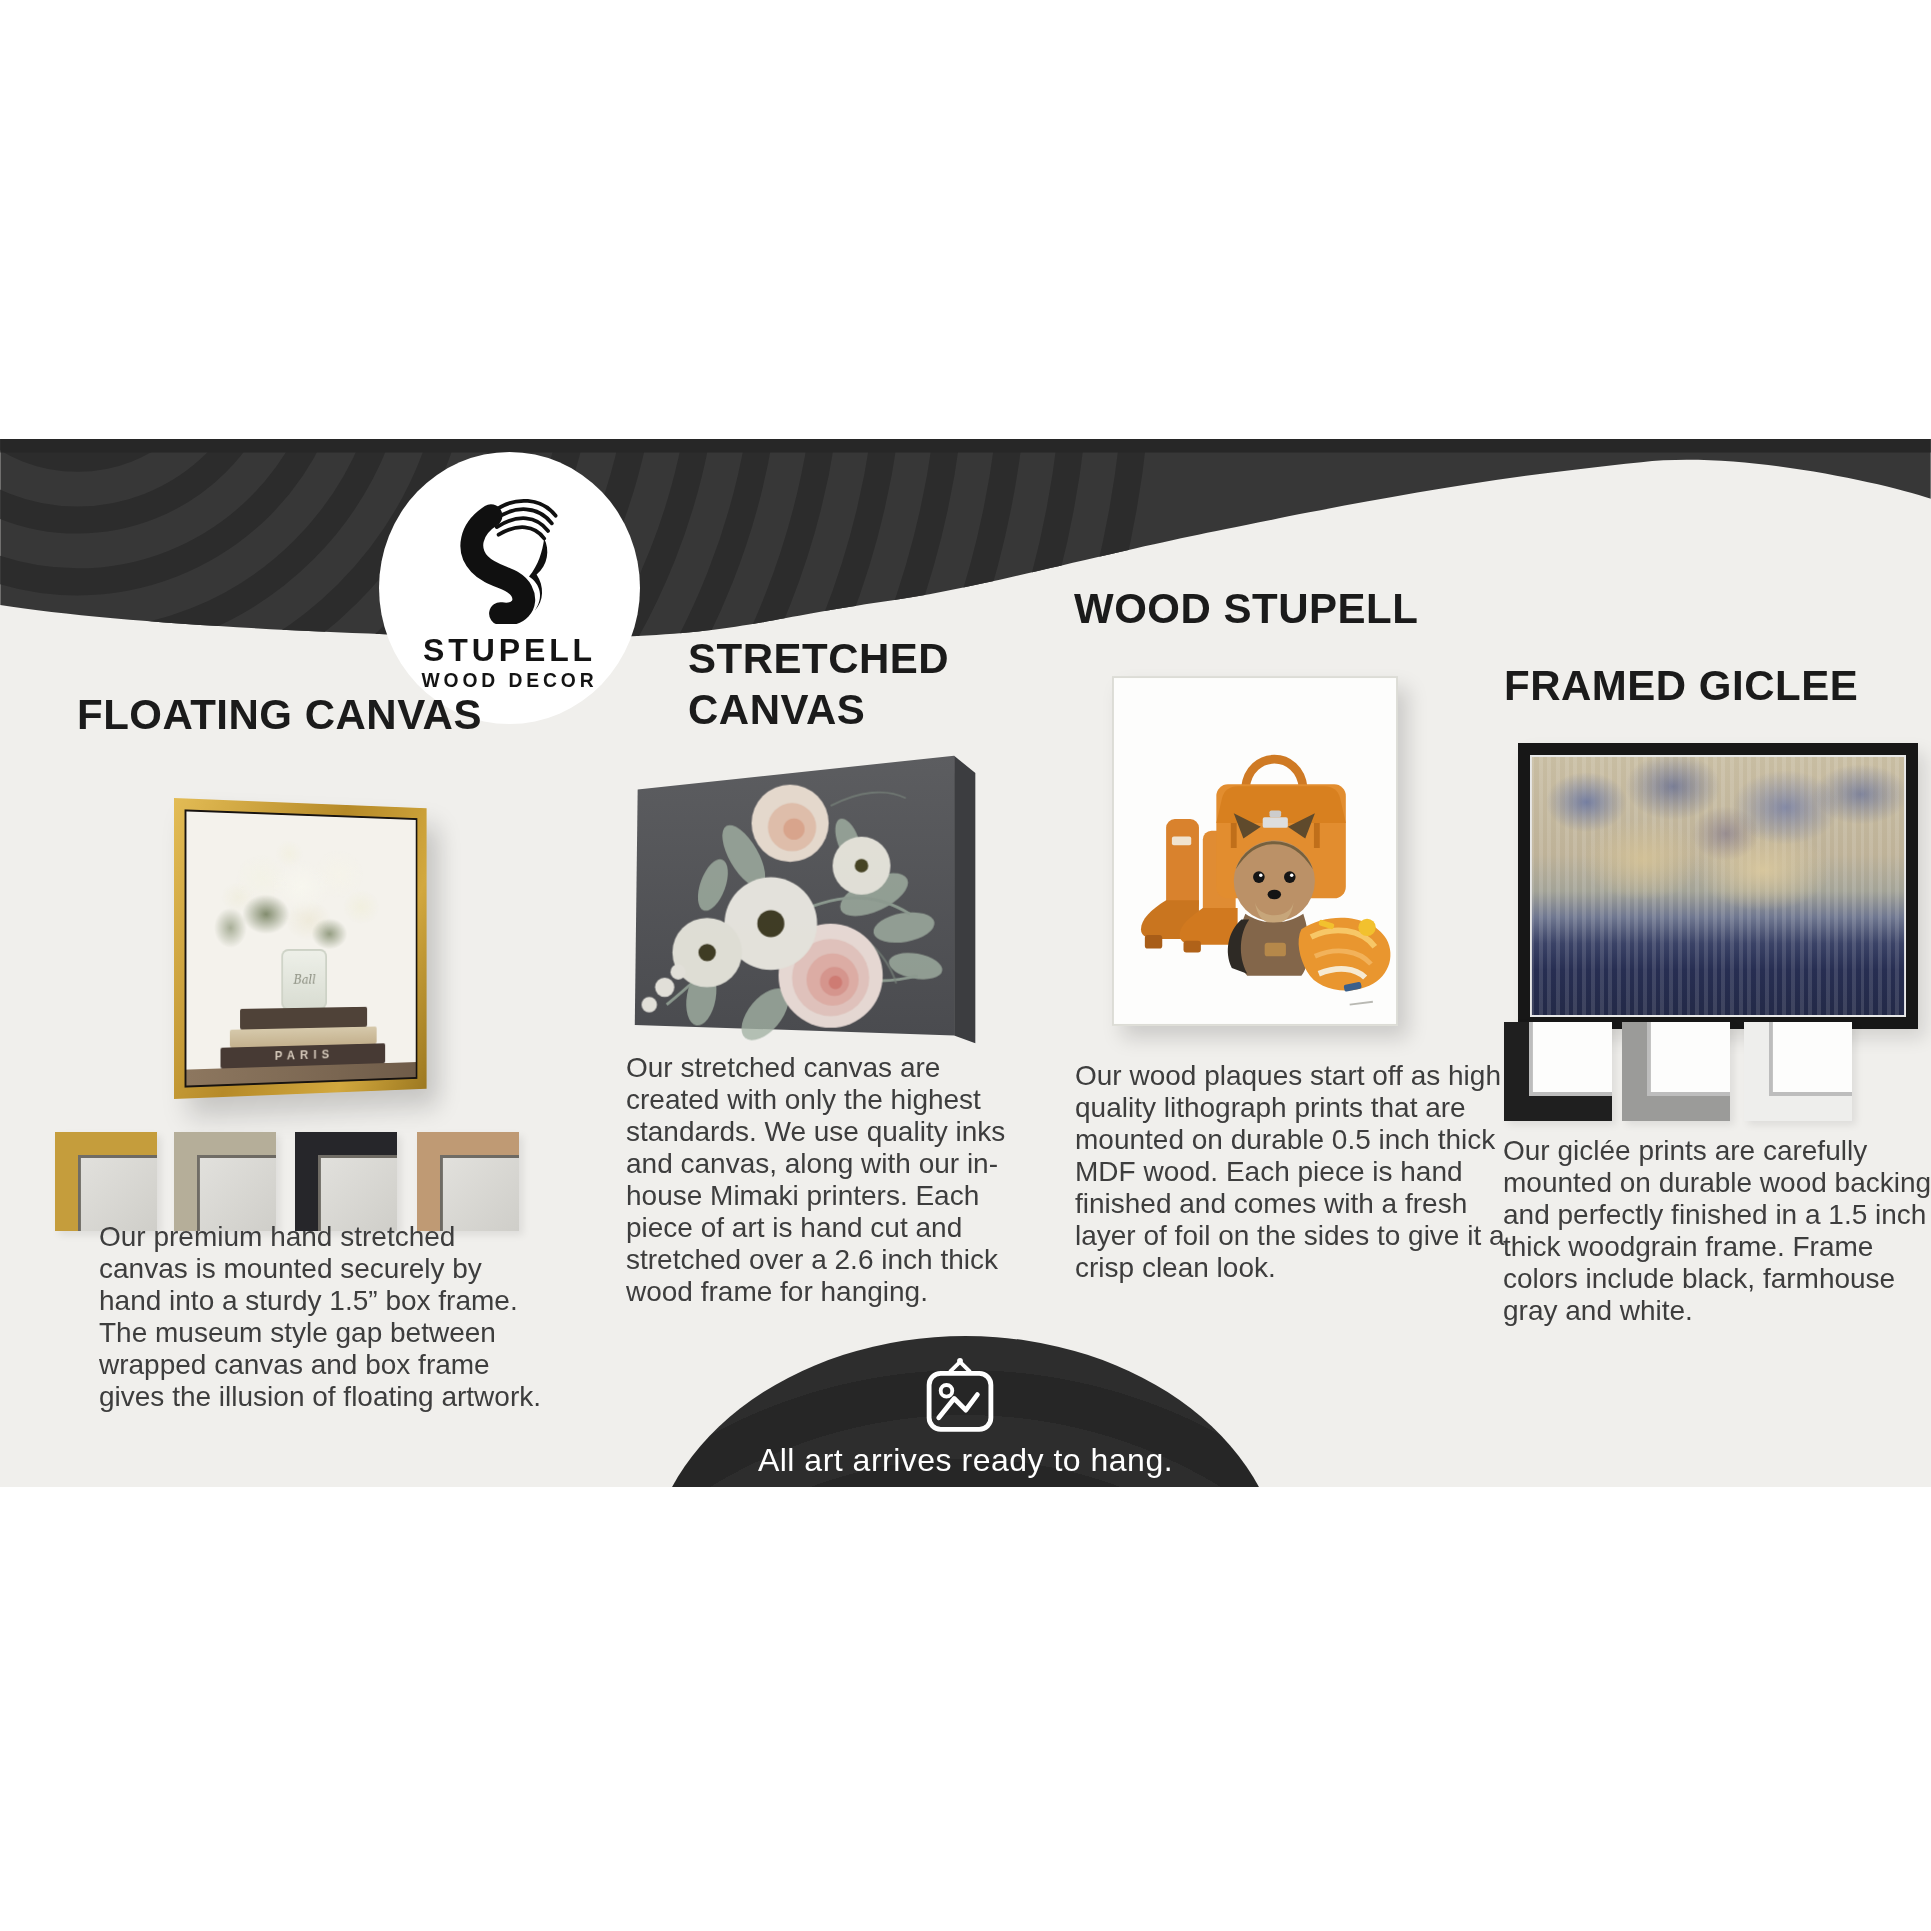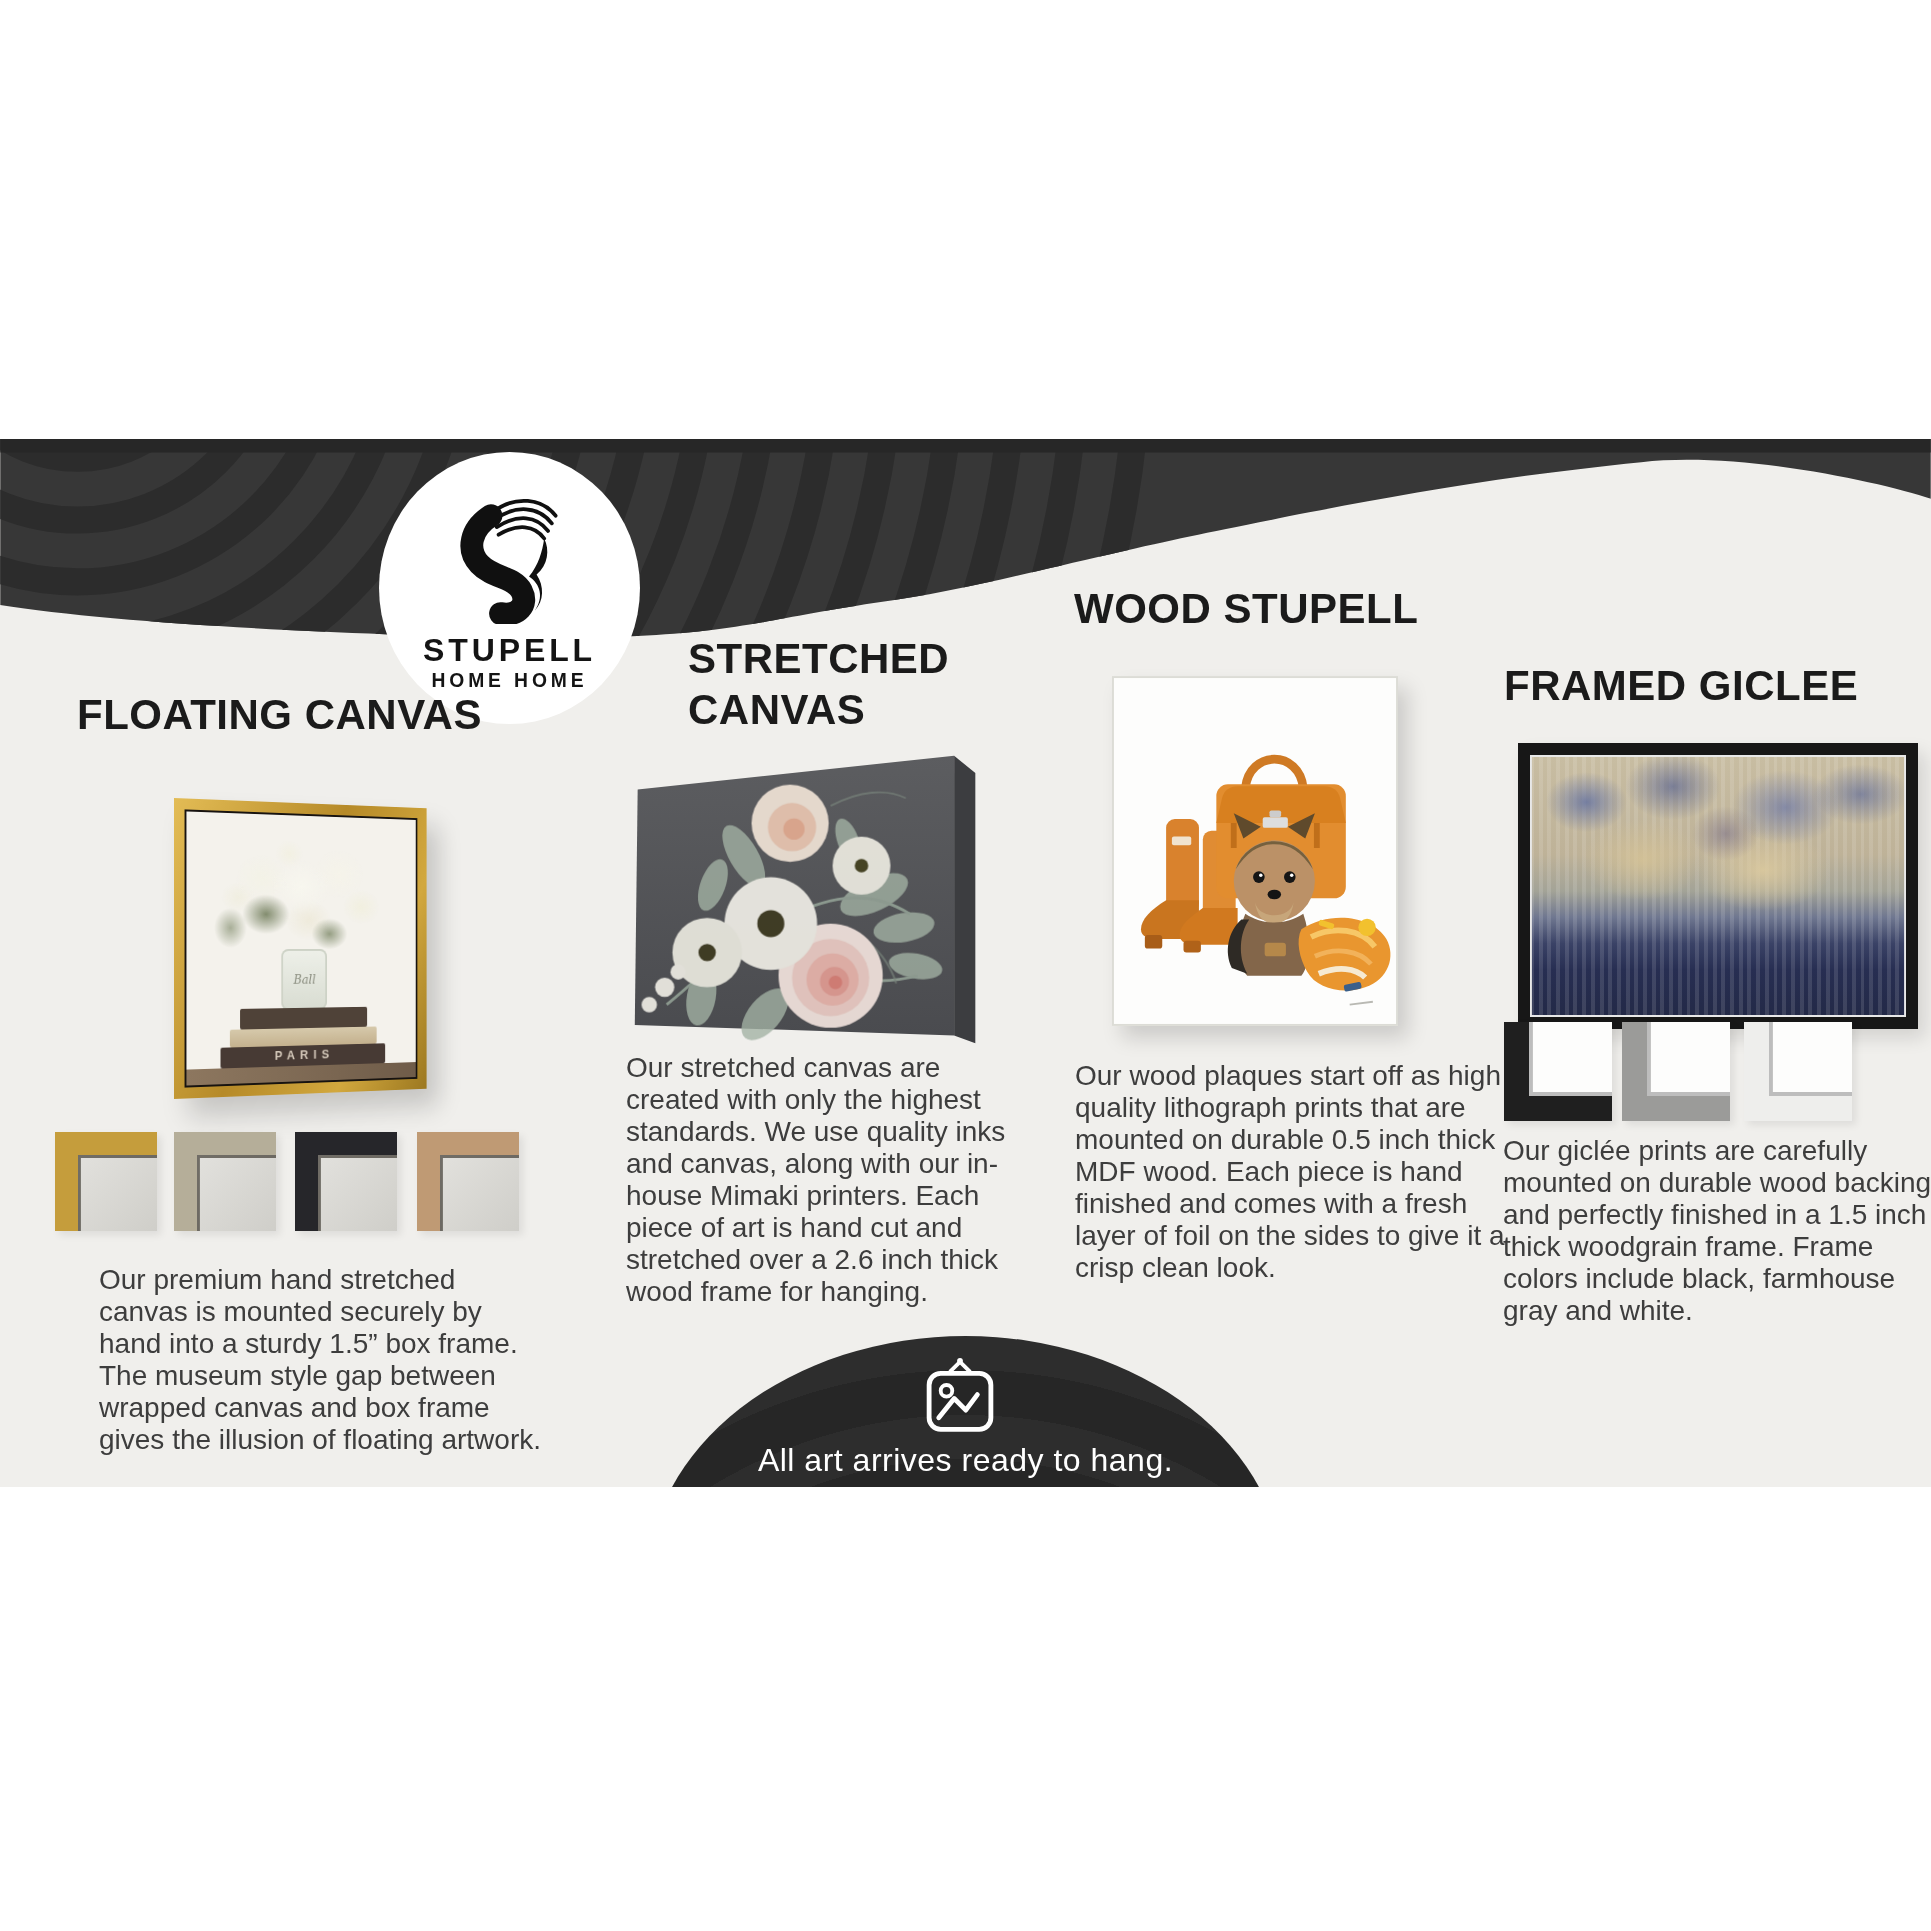--- a/index.html
+++ b/index.html
@@ -165,21 +165,21 @@
         <path d="M42,22 C66,4 94,8 108,26" stroke-width="4"></path>
         <path d="M44,30 C66,14 90,16 104,34" stroke-width="4"></path>
         <path d="M46,38 C68,24 88,26 100,42" stroke-width="4"></path>
         <path d="M48,46 C68,34 86,36 96,50" stroke-width="4"></path>
         <path d="M40,26 C18,40 14,62 28,77 C42,92 64,90 72,105 C80,120 68,132 50,129" stroke-width="24"></path>
       </g>
       <path d="M96,50 C102,62 100,78 88,88 C96,100 96,116 86,126 C96,112 92,98 80,90 C90,78 94,64 96,50 Z" fill="#101010"></path>
     </svg>
   </div>
   <div class="brand-name">STUPELL</div>
-  <div class="brand-sub">HOME HOME</div>
+  <div class="brand-sub">WOOD DECOR</div>
 </div>
 
 <div class="abs h-title" style="left:77px;top:689px;">
   <div>FLOATING CANVAS</div>
 </div>
 
 <div class="abs art1" title="gold floating frame canvas with hydrangea bouquet on PARIS books">
   <div class="art1-gap">
     <div class="art1-canvas">
       <div class="art1-bouquet"></div>
@@ -194,21 +194,21 @@
       <div class="art1-table"></div>
     </div>
   </div>
 </div>
 
 <div class="abs sw1" style="left: 55px; --fc: #c59d3c;"></div>
 <div class="abs sw1" style="left: 174px; --fc: #b5ae99;"></div>
 <div class="abs sw1" style="left: 295px; --fc: #26262a;"></div>
 <div class="abs sw1" style="left: 417px; --fc: #bf9a74;"></div>
 
-<p class="abs copy" style="left:99px;top:1264px;width:446px;margin:0;">Our premium hand stretched canvas is mounted securely by hand into a sturdy 1.5” box frame. The museum style gap between wrapped canvas and box frame gives the illusion of floating artwork.</p>
+<p class="abs copy" style="left:99px;top:1221px;width:446px;margin:0;">Our premium hand stretched canvas is mounted securely by hand into a sturdy 1.5” box frame. The museum style gap between wrapped canvas and box frame gives the illusion of floating artwork.</p>
 
 <div class="abs h-title" style="left:688px;top:633px;">
   <div>STRETCHED</div>
   <div>CANVAS</div>
 </div>
 
 <div class="abs" style="left:628px;top:748px;width:357px;height:301px;" title="gallery wrapped canvas with white anemones and blush roses on charcoal">
   <svg width="357" height="301" viewBox="0 0 370 312">
     <defs>
       <linearGradient id="cg" x1="0" y1="0" x2="0" y2="1">

